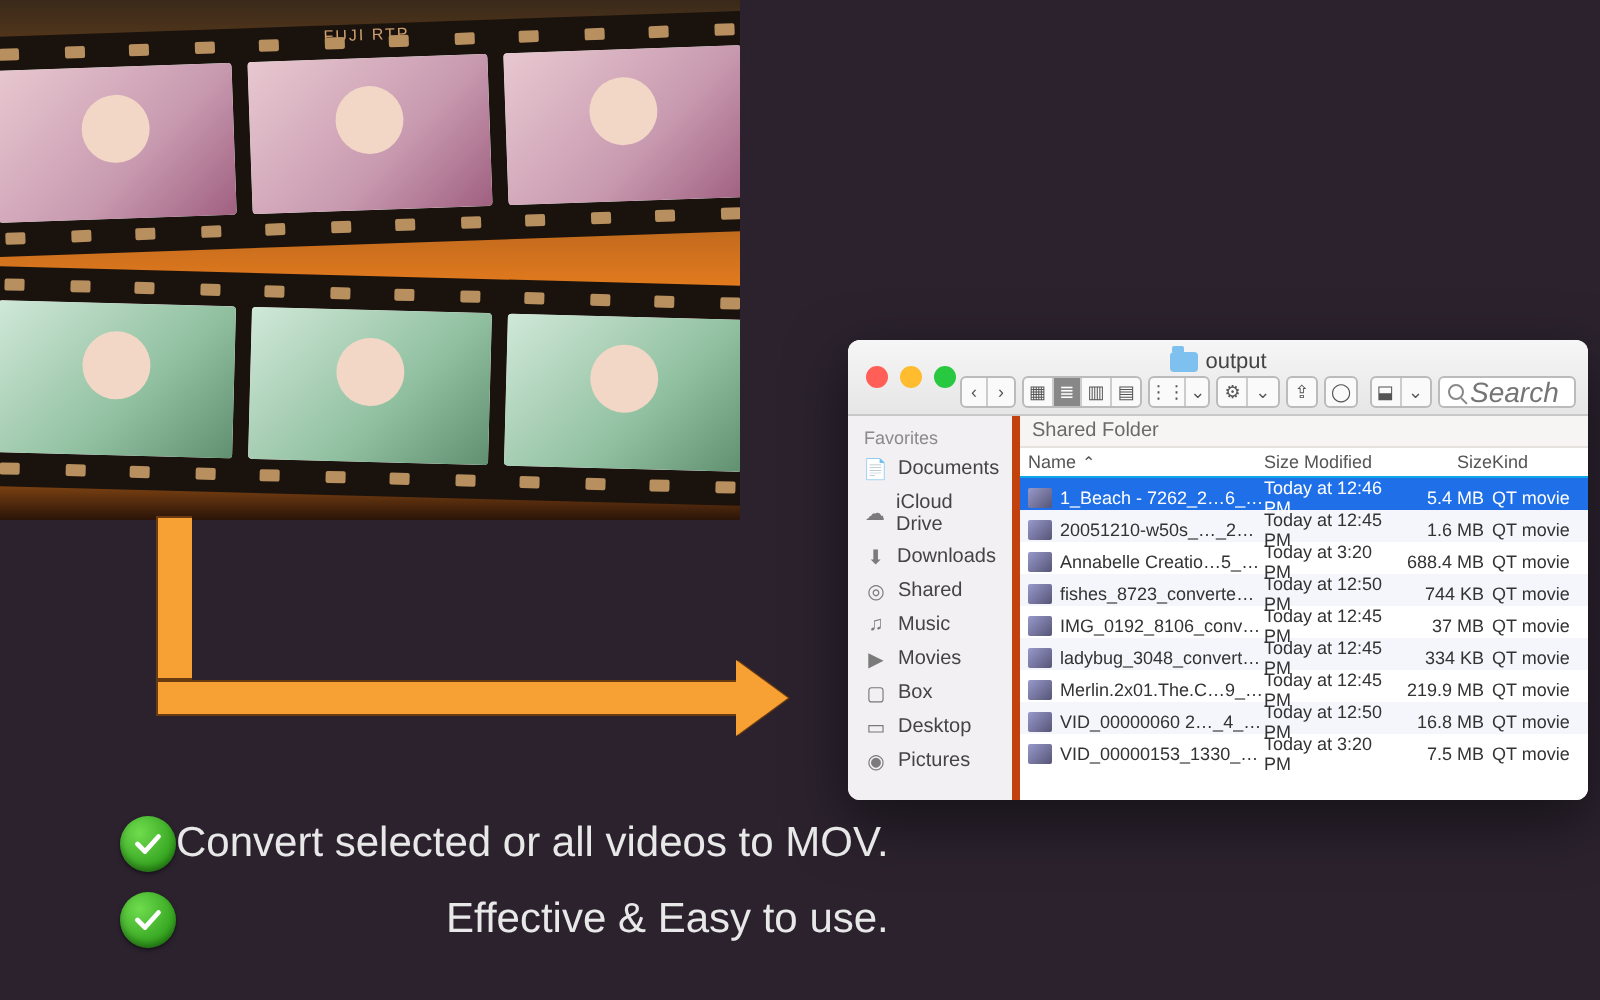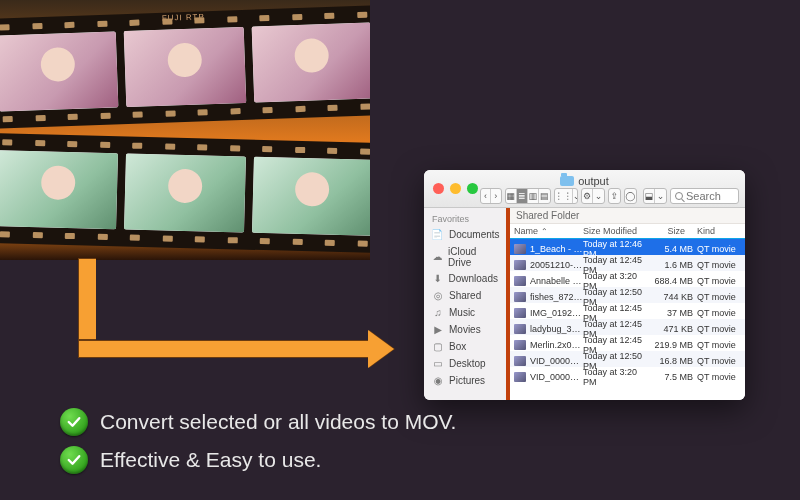--- a/index.html
+++ b/index.html
@@ -85,21 +85,21 @@
     border-top: 19px solid transparent;
     border-bottom: 19px solid transparent;
     border-left: 26px solid #f7a033;
     filter: drop-shadow(1px 0 0 #6a3b10);
   }
 
   
   .finder {
     position: absolute;
     top: 170px; left: 424px;
-    width: 321px; height: 230px;
+    width: 370px; height: 230px;
     border-radius: 6px;
     overflow: hidden;
     box-shadow: 0 10px 30px rgba(0,0,0,0.5);
     background: #fff;
     font-size: 10px;
     color: #333;
   }
   .titlebar {
     height: 38px;
     background: linear-gradient(#f6f6f6, #e6e6e6);
@@ -150,22 +150,23 @@
   }
   .searchbox .mag {
     width: 8px; height: 8px; border: 1.2px solid #888; border-radius: 50%;
     position: relative;
   }
   .searchbox .mag::after {
     content:""; position:absolute; width:4px; height:1.2px; background:#888;
     bottom:-2px; right:-3px; transform: rotate(45deg);
   }
   .searchbox input {
-    border: none; outline: none; font-size: 11px; width: 48px; color: #888;
+    border: none; outline: none; font-size: 14px; width: 48px; color: #888;
     background: transparent;
+    font-style: italic;
   }
 
   .finder-body {
     display: flex; height: calc(100% - 38px);
   }
   .sidebar {
     width: 86px;
     background: #f2f0f2;
     border-right: 4px solid #c2410c;
     padding: 4px 0;
@@ -220,23 +221,24 @@
   }
   .row .sz { text-align: right; padding-right: 4px;}
   .row .kd { }
 
   
   .features {
     position: absolute;
     left: 60px; top: 408px;
   }
   .feat {
-    display: flex; align-items: center; gap: 12px;
+    display: flex; align-items: center; 
     color: #e8e8e8; font-size: 21px;
     margin-bottom: 10px;
+    justify-content: space-between;
   }
   .check {
     width: 28px; height: 28px; border-radius: 50%;
     background: radial-gradient(circle at 35% 30%, #6fdc4e, #1a8a0a);
     display: flex; align-items: center; justify-content: center;
     box-shadow: inset 0 -2px 3px rgba(0,0,0,0.3), 0 1px 2px rgba(0,0,0,0.5);
   }
   .check svg { width: 18px; height: 18px; }
 </style>
 </head>
@@ -425,21 +427,21 @@
         </div>
     </div>
     <div class="listing">
       <div class="shared-row">Shared Folder</div>
       <div class="cols">
         <div>
             <span>Name</span>
             <span class="sort-ico">⌃</span>
           </div>
         <div>Size Modified</div>
-        <div style="justify-content:flex-end;padding-right:12px;">Size</div>
+        <div style="justify-content:flex-end;padding-right:0;">Size</div>
         <div>Kind</div>
       </div>
       <div class="rows" id="file-rows">
           <div class="row sel">
             <div class="fname">
               <span class="thumb"></span>
               <span>1_Beach - 7262_2…6_converted.MOV</span>
             </div>
             <div>Today at 12:46 PM</div>
             <div class="sz">5.4 MB</div>
@@ -480,21 +482,21 @@
             <div>Today at 12:45 PM</div>
             <div class="sz">37 MB</div>
             <div class="kd">QT movie</div>
           </div>
           <div class="row">
             <div class="fname">
               <span class="thumb"></span>
               <span>ladybug_3048_converted.MOV</span>
             </div>
             <div>Today at 12:45 PM</div>
-            <div class="sz">471 KB</div>
+            <div class="sz">334 KB</div>
             <div class="kd">QT movie</div>
           </div>
           <div class="row">
             <div class="fname">
               <span class="thumb"></span>
               <span>Merlin.2x01.The.C…9_converted.MOV</span>
             </div>
             <div>Today at 12:45 PM</div>
             <div class="sz">219.9 MB</div>
             <div class="kd">QT movie</div>

